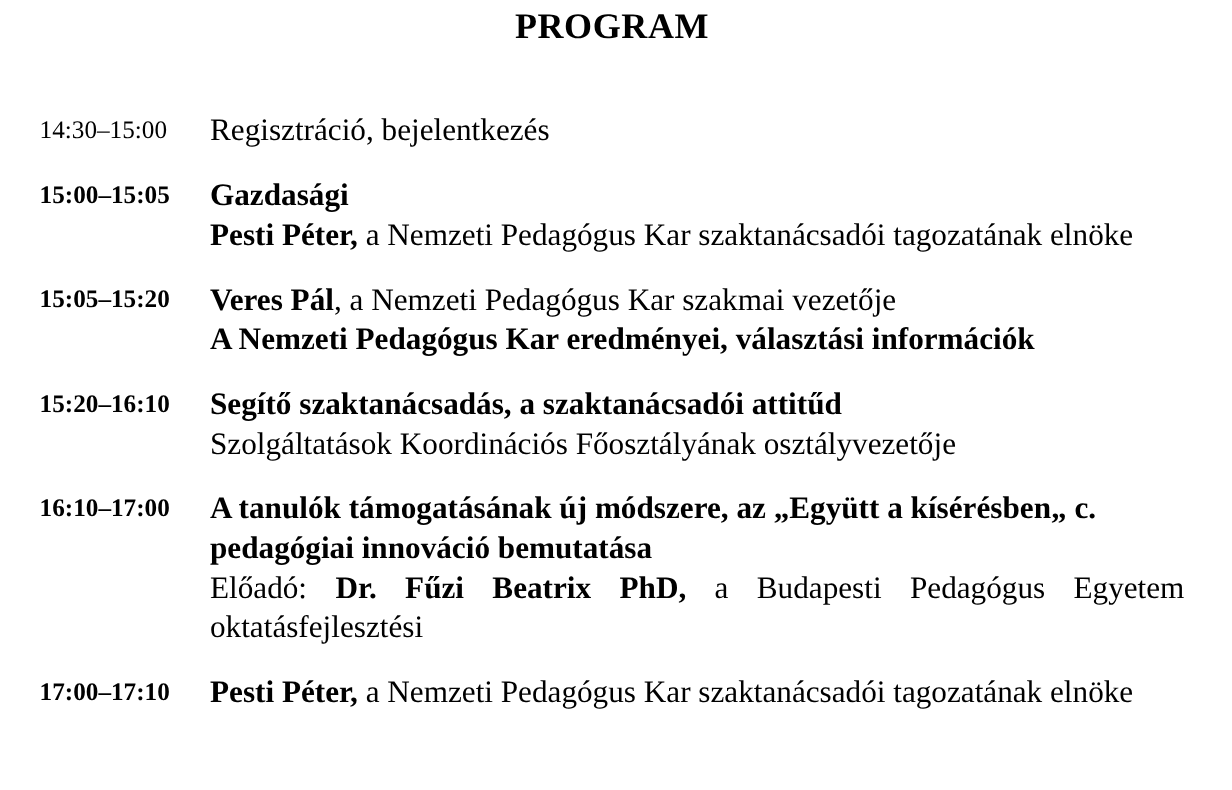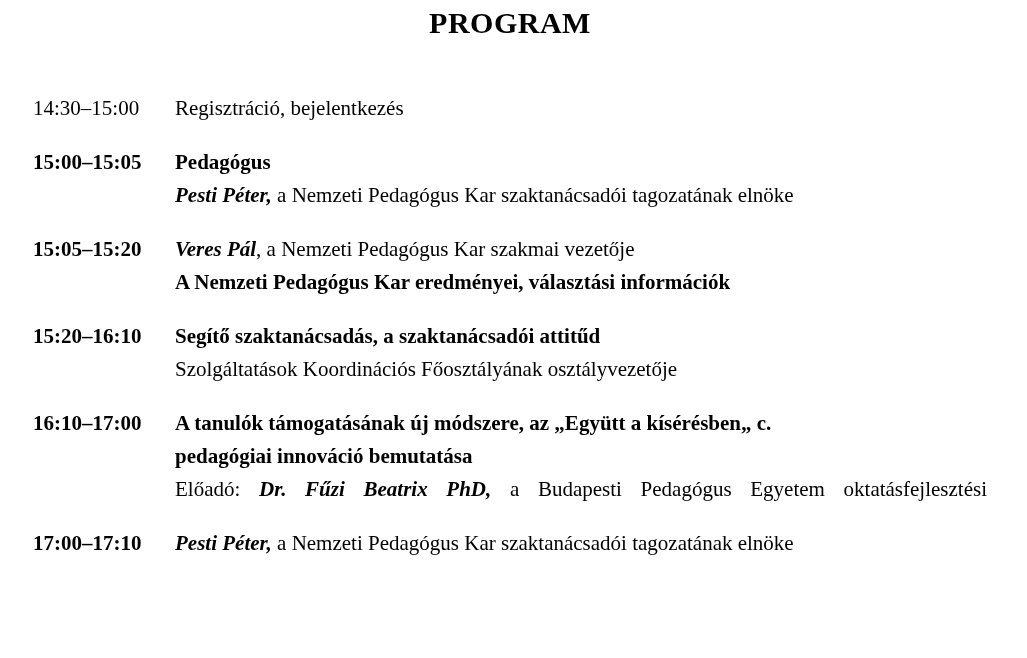--- a/index.html
+++ b/index.html
@@ -35,52 +35,51 @@
     flex-shrink: 0;
     font-size: 21px;
     line-height: 33px;
   }
   .time.bold { font-weight: bold; }
   .content {
     flex: 1;
     max-width: 820px;
   }
   .line {
-    font-size: 21px;
+    font-size: 26px;
     line-height: 33px;
   }
   .heading { font-weight: bold; }
   .just {
     text-align: justify;
     text-align-last: justify;
   }
   .speaker {
     font-weight: bold;
-    font-style: italic;
     margin-top: 43px;
   }
 </style>
 </head>
 <body>
 
 <div class="page">
 
   <div class="doc-title">PROGRAM</div>
 
   <div class="row">
     <div class="time">14:30–15:00</div>
     <div class="content">
       <div class="line">Regisztráció, bejelentkezés</div>
     </div>
   </div>
 
   <div class="row">
     <div class="time bold">15:00–15:05</div>
     <div class="content">
-      <div class="line heading">Pedagógus</div>
+      <div class="line heading">Gazdasági</div>
       <div class="line"><span class="speaker">Pesti Péter,</span><span> a Nemzeti Pedagógus Kar szaktanácsadói tagozatának elnöke</span></div>
     </div>
   </div>
 
   <div class="row">
     <div class="time bold">15:05–15:20</div>
     <div class="content">
       <div class="line"><span class="speaker">Veres Pál</span><span>, a Nemzeti Pedagógus Kar szakmai vezetője</span></div>
       <div class="line heading">A Nemzeti Pedagógus Kar eredményei, választási információk</div>
     </div>

